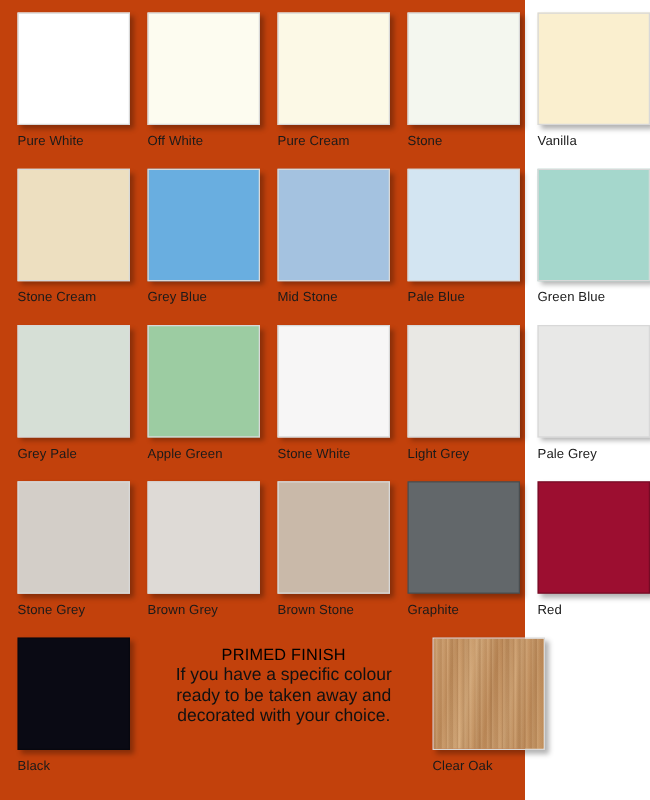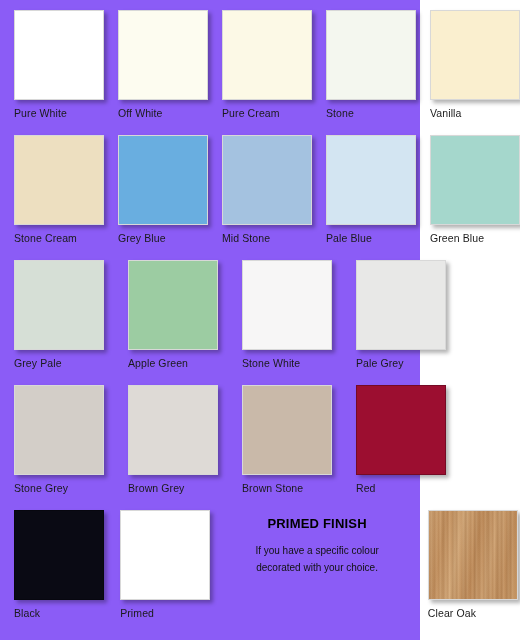--- a/index.html
+++ b/index.html
@@ -11,21 +11,21 @@
     height: 640px;
     background: #ffffff;
     font-family: "Liberation Sans", sans-serif;
     overflow: hidden;
   }
 
   .palette-sheet {
     position: relative;
     width: 420px;
     height: 640px;
-    background: #8b5cf6;
+    background: #c2410c;
   }
 
   .swatch-grid {
     position: relative;
     width: 520px;
     padding: 10px 0 0 0;
     box-sizing: border-box;
   }
 
   .swatch-row {
@@ -95,31 +95,31 @@
   .promo-block {
     width: 210px;
     margin-left: 8px;
     padding-top: 6px;
     text-align: center;
     box-sizing: border-box;
   }
 
   .promo-heading {
     font-size: 13px;
-    font-weight: bold;
+    font-weight: normal;
     color: #000000;
     letter-spacing: 0.2px;
     margin: 0 0 0 0;
   }
 
   .promo-body {
-    font-size: 10px;
+    font-size: 14px;
     line-height: 16.5px;
     color: #111111;
-    margin: 12px;
+    margin: 0;
   }
 
   .promo-body-line {
     display: block;
   }
 
   .bottom-row {
     display: flex;
     height: 135px;
     align-items: flex-start;
@@ -185,60 +185,65 @@
       </div>
       <div class="swatch-cell">
         <div class="swatch-chip" style="background:#9CCCA2"></div>
         <div class="swatch-label">Apple Green</div>
       </div>
       <div class="swatch-cell">
         <div class="swatch-chip" style="background:#F7F6F6"></div>
         <div class="swatch-label">Stone White</div>
       </div>
       <div class="swatch-cell">
+        <div class="swatch-chip" style="background:#E9E8E4"></div>
+        <div class="swatch-label">Light Grey</div>
+      </div>
+      <div class="swatch-cell">
         <div class="swatch-chip" style="background:#E8E8E7"></div>
         <div class="swatch-label">Pale Grey</div>
       </div>
     </div>
 
     <div class="swatch-row">
       <div class="swatch-cell">
         <div class="swatch-chip" style="background:#D3CEC8"></div>
         <div class="swatch-label">Stone Grey</div>
       </div>
       <div class="swatch-cell">
         <div class="swatch-chip" style="background:#DEDAD6"></div>
         <div class="swatch-label">Brown Grey</div>
       </div>
       <div class="swatch-cell">
         <div class="swatch-chip" style="background:#C9B9A9"></div>
         <div class="swatch-label">Brown Stone</div>
       </div>
       <div class="swatch-cell">
+        <div class="swatch-chip dark-chip" style="background:#62676A"></div>
+        <div class="swatch-label">Graphite</div>
+      </div>
+      <div class="swatch-cell">
         <div class="swatch-chip dark-chip" style="background:#9C0E30"></div>
         <div class="swatch-label">Red</div>
       </div>
     </div>
 
     <div class="bottom-row">
 
       <div class="swatch-cell">
         <div class="swatch-chip dark-chip" style="background:#0A0A14"></div>
         <div class="swatch-label">Black</div>
       </div>
 
-      <div class="swatch-cell">
-        <div class="swatch-chip" style="background:#FFFFFF"></div>
-        <div class="swatch-label">Primed</div>
-      </div>
 
       <div class="promo-block">
         <div class="promo-heading">PRIMED FINISH</div>
         <div class="promo-body">
           <span class="promo-body-line">If you have a specific colour</span>
+          <span class="promo-body-line">ready to be taken away and</span>
           <span class="promo-body-line">decorated with your choice.</span>
         </div>
       </div>
 
       <div class="swatch-cell">
         <div class="swatch-chip">
           <div class="wood-grain"></div>
         </div>
         <div class="swatch-label">Clear Oak</div>
       </div>

